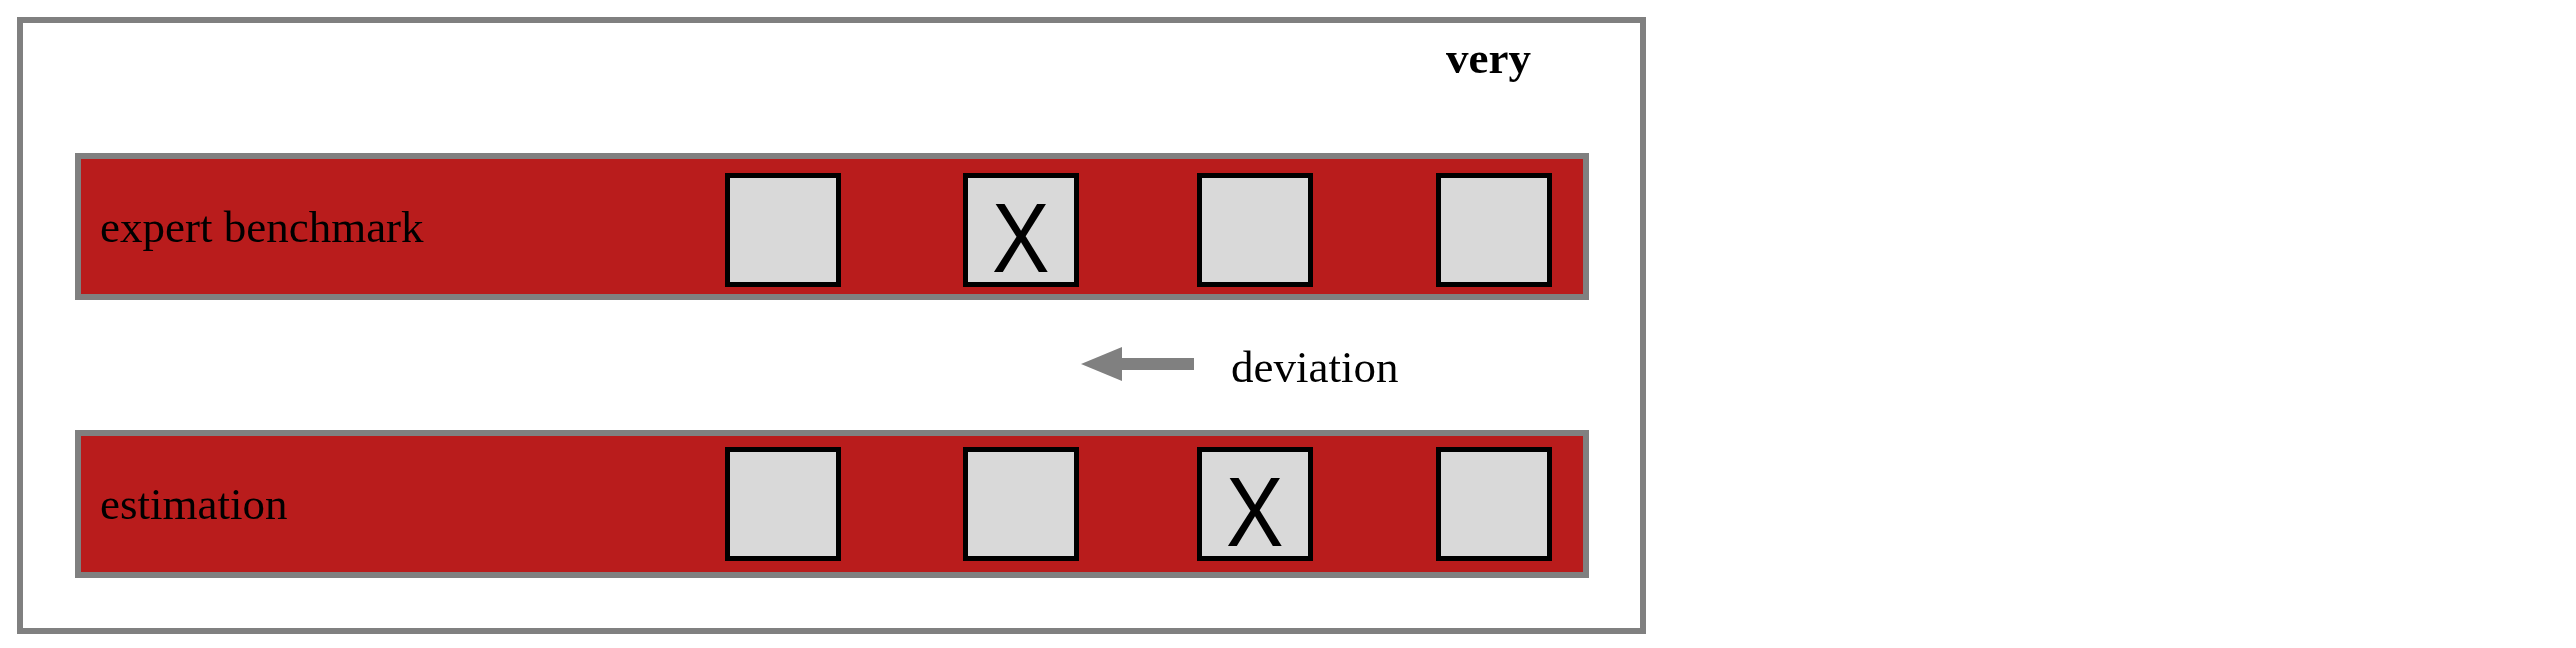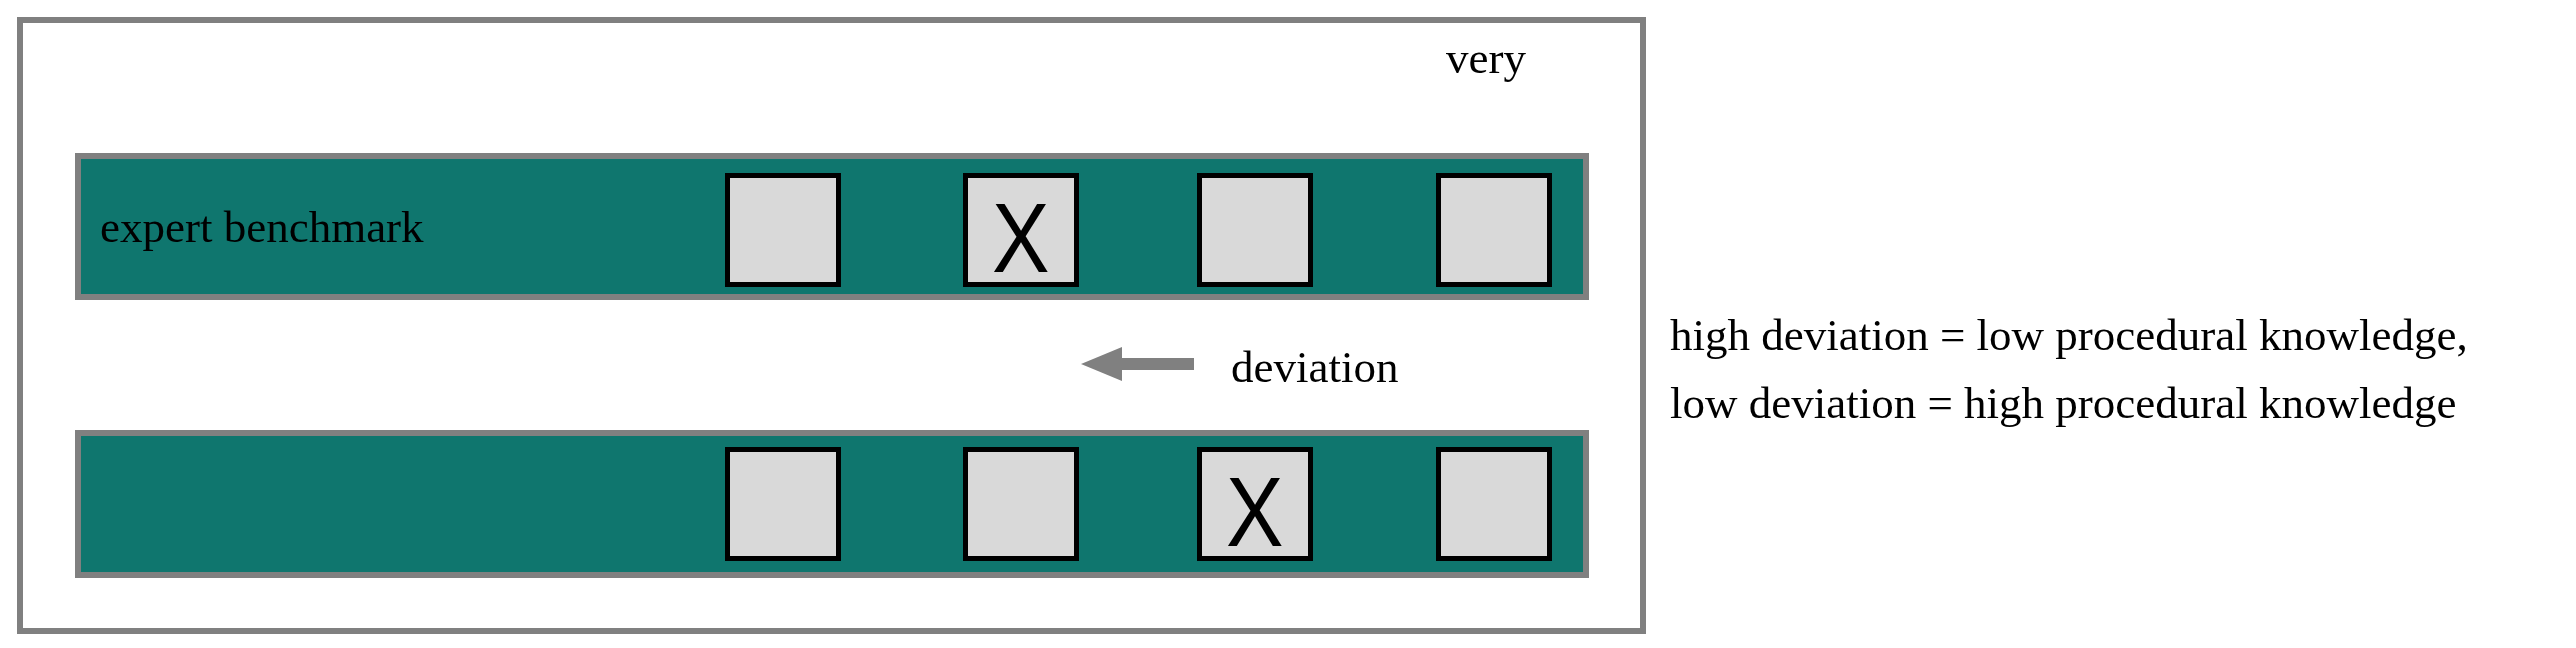--- a/index.html
+++ b/index.html
@@ -23,36 +23,37 @@
     top: 17.3px;
     width: 1617px;
     height: 605px;
     border: 6.8px solid #808080;
     background: #ffffff;
   }
   .scale-label {
     position: absolute;
     white-space: nowrap;
     line-height: 45px;
+    font-weight: bold;
   }
   .scale-label.ineffective {
     left: 621px;
     top: 94px;
   }
   .scale-label.very-effective {
     left: 1446px;
     top: 29px;
     line-height: 59px;
   }
   .row-box {
     position: absolute;
     left: 75px;
     width: 1502px;
     border: 6px solid #808080;
-    background: #0f766e;
+    background: #b91c1c;
   }
   .row-box.row1 {
     top: 153px;
     height: 135px;
   }
   .row-box.row2 {
     top: 430px;
     height: 136px;
   }
   .row-label {
@@ -156,28 +157,25 @@
 
   <div class="deviation-arrow">
     <div class="head"></div>
     <div class="shaft"></div>
   </div>
 
   <div class="deviation-label">deviation</div>
 
   <div class="row-box row2">
     <div class="row-label">
+      <div>estimation</div>
     </div>
     <div class="rating-box pos1"></div>
     <div class="rating-box pos2"></div>
     <div class="rating-box pos3">
       <span class="mark">X</span>
     </div>
     <div class="rating-box pos4"></div>
   </div>
 
-  <div class="note-block">
-    <div>high deviation = low procedural knowledge,</div>
-    <div>low deviation = high procedural knowledge</div>
-  </div>
 
 </div>
 
 
 </body></html>

